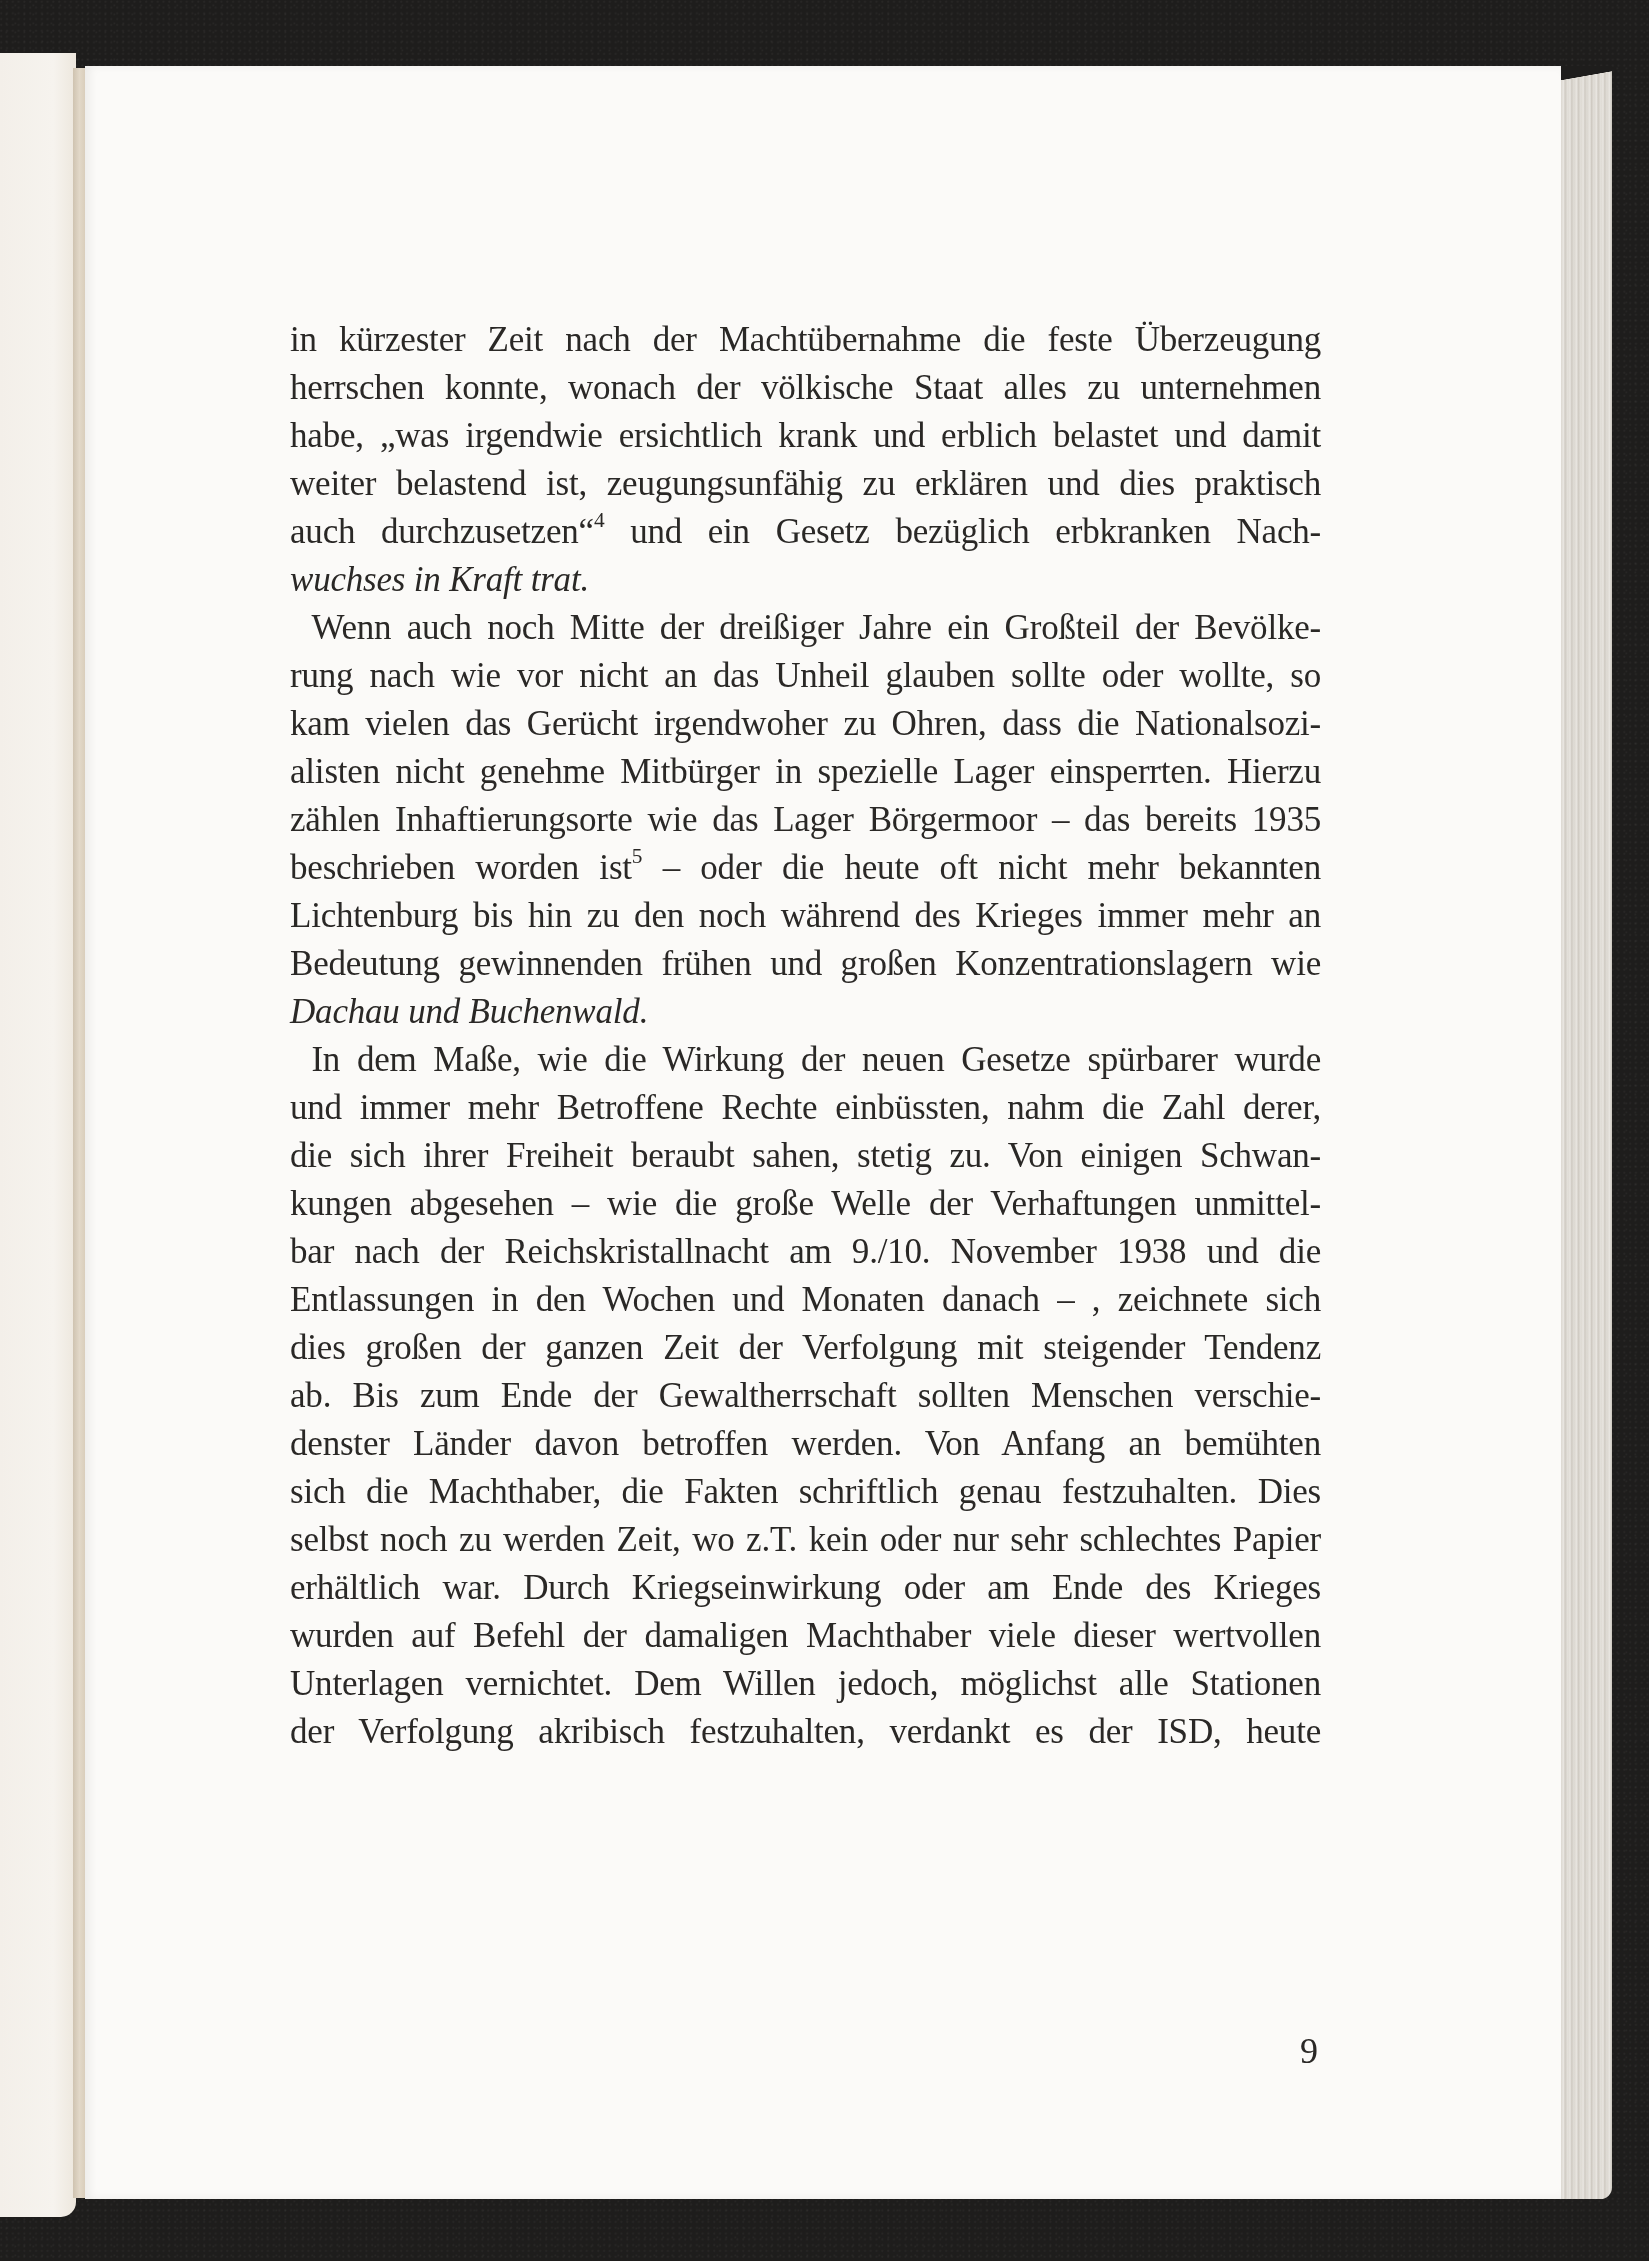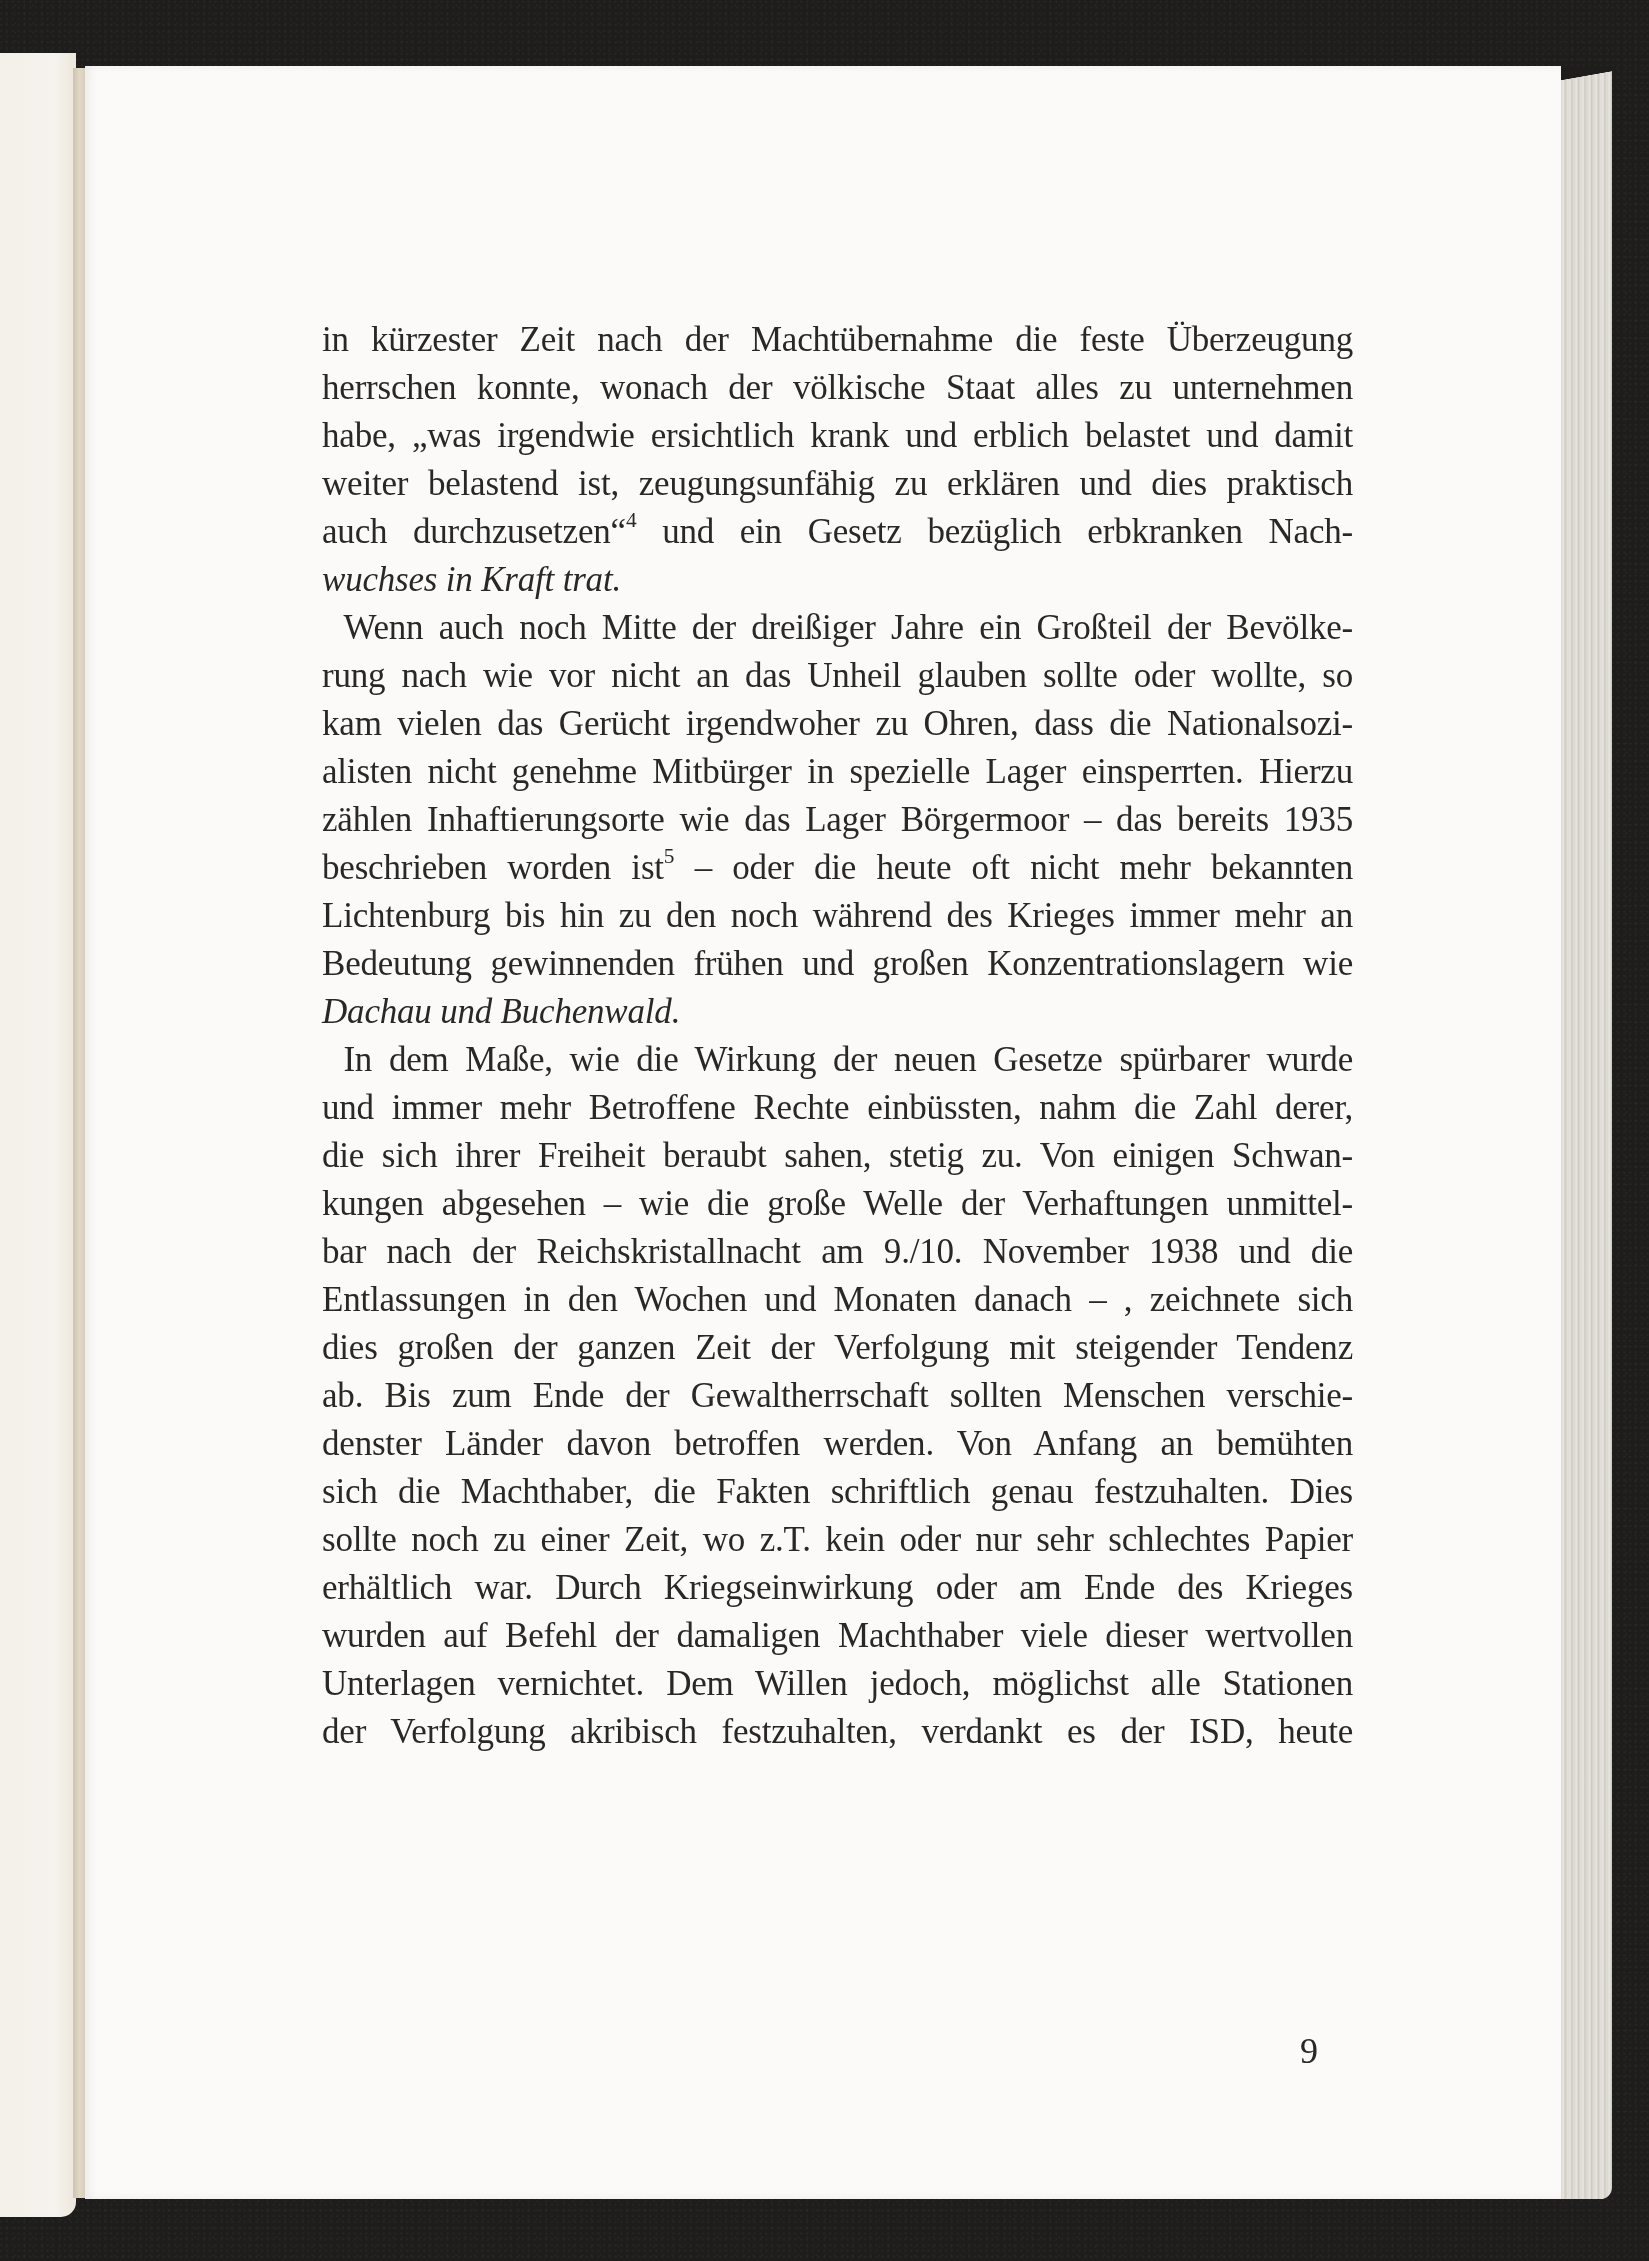--- a/index.html
+++ b/index.html
@@ -34,21 +34,20 @@
     }
     .page-stack-top {
       position: absolute; left: 1561px; top: 66px; width: 51px; height: 20px;
       background: linear-gradient(170deg, #1e1d1c 0 48%, transparent 50%);
     }
     .text-block {
       position: absolute; left: 290px; top: 316px; width: 1031px;
       font-size: 35px; line-height: 48px; color: #2a2826;
       text-align: justify; text-align-last: justify;
       letter-spacing: -0.2px;
-      margin-left: 32px;
     }
     .line { display: block; height: 48px; white-space: nowrap; overflow: visible; }
     .line.last { text-align-last: left; font-style: italic; }
     .line.indent { padding-left: 21.4px; }
     sup { font-size: 21.4px; line-height: 0; position: relative; top: -3.3px; }
     .page-number {
       position: absolute; left: 1300px; top: 2030px;
       font-size: 36px; color: #2a2826;
     }
   </style>
@@ -83,21 +82,21 @@
   <span class="line indent">In dem Maße, wie die Wirkung der neuen Gesetze spürbarer wurde</span>
   <span class="line">und immer mehr Betroffene Rechte einbüssten, nahm die Zahl derer,</span>
   <span class="line">die sich ihrer Freiheit beraubt sahen, stetig zu. Von einigen Schwan-</span>
   <span class="line">kungen abgesehen – wie die große Welle der Verhaftungen unmittel-</span>
   <span class="line">bar nach der Reichskristallnacht am 9./10. November 1938 und die</span>
   <span class="line">Entlassungen in den Wochen und Monaten danach – , zeichnete sich</span>
   <span class="line">dies großen der ganzen Zeit der Verfolgung mit steigender Tendenz</span>
   <span class="line">ab. Bis zum Ende der Gewaltherrschaft sollten Menschen verschie-</span>
   <span class="line">denster Länder davon betroffen werden. Von Anfang an bemühten</span>
   <span class="line">sich die Machthaber, die Fakten schriftlich genau festzuhalten. Dies</span>
-  <span class="line">sollte noch zu einer Zeit, wo z.T. kein oder nur sehr schlechtes Papier</span>
+  <span class="line">selbst noch zu werden Zeit, wo z.T. kein oder nur sehr schlechtes Papier</span>
   <span class="line">erhältlich war. Durch Kriegseinwirkung oder am Ende des Krieges</span>
   <span class="line">wurden auf Befehl der damaligen Machthaber viele dieser wertvollen</span>
   <span class="line">Unterlagen vernichtet. Dem Willen jedoch, möglichst alle Stationen</span>
   <span class="line">der Verfolgung akribisch festzuhalten, verdankt es der ISD, heute</span>
 </div>
 
 <div class="page-number">9</div>
 
 
 </body></html>

